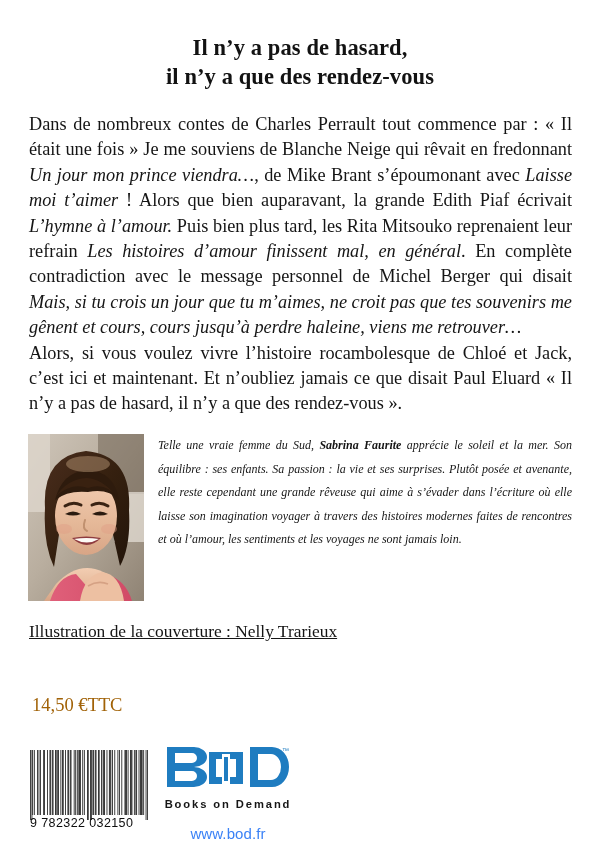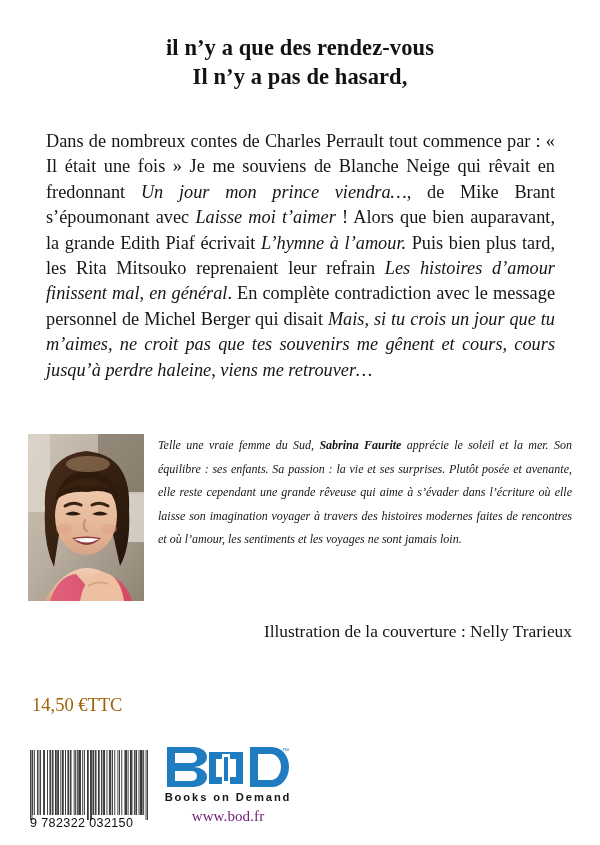--- a/index.html
+++ b/index.html
@@ -43,21 +43,21 @@
     left: 29px;
     top: 112px;
     width: 543px;
   }
   .para {
     font-size: 18.3px;
     line-height: 25.4px;
     text-align: justify;
     text-justify: inter-word;
     color: #151515;
-    margin: 17px;
+    margin: 0;
     hyphens: manual;
   }
   .para + .para {
     margin-top: 0px;
   }
   .para i {
     font-style: italic;
   }
 
   
@@ -98,24 +98,25 @@
     font-weight: bold;
     font-style: italic;
   }
 
   
   .credit {
     position: absolute;
     left: 29px;
     top: 620px;
     width: 543px;
-    text-align: right;
+    text-align: left;
     font-size: 17.4px;
     line-height: 22px;
     color: #151515;
+    text-decoration: underline;
   }
 
   
   .price {
     position: absolute;
     left: 32px;
     top: 694px;
     font-size: 18.5px;
     line-height: 22px;
     color: #a16207;
@@ -167,44 +168,45 @@
     display: block;
     width: 128px;
     height: 46px;
   }
   .bod-sub {
     font-family: "Liberation Sans", "DejaVu Sans", sans-serif;
     font-weight: bold;
     font-size: 11.2px;
     letter-spacing: 1.9px;
     color: #161616;
-    margin-top: 1px;
+    margin-top: 8px;
     white-space: nowrap;
   }
   .bod-url {
-    font-family: Liberation Serif, serif;
+    font-family: Liberation Sans, sans-serif;
     font-size: 15px;
     letter-spacing: 0.1px;
-    color: #701a75;
-    margin-top: 5px;
+    color: #3b82f6;
+    margin-top: 15px;
     white-space: nowrap;
   }
 </style>
 </head>
 <body>
 
 <div class="page">
 
   <div class="title-block">
+    <div class="title-line">Il n’y a pas de hasard,</div>
     <div class="title-line">il n’y a que des rendez-vous</div>
-    <div class="title-line">Il n’y a pas de hasard,</div>
   </div>
 
   <div class="body-block">
     <p class="para">Dans de nombreux contes de Charles Perrault tout commence par : « Il était une fois » Je me souviens de Blanche Neige qui rêvait en fredonnant <i>Un jour mon prince viendra…</i>, de Mike Brant s’époumonant avec <i>Laisse moi t’aimer</i> ! Alors que bien auparavant, la grande Edith Piaf écrivait <i>L’hymne à l’amour.</i> Puis bien plus tard, les Rita Mitsouko reprenaient leur refrain <i>Les histoires d’amour finissent mal, en général</i>. En complète contradiction avec le message personnel de Michel Berger qui disait <i>Mais, si tu crois un jour que tu m’aimes, ne croit pas que tes souvenirs me gênent et cours, cours jusqu’à perdre haleine, viens me retrouver…</i></p>
+    <p class="para">Alors, si vous voulez vivre l’histoire rocambolesque de Chloé et Jack, c’est ici et maintenant. Et n’oubliez jamais ce que disait Paul Eluard « Il n’y a pas de hasard, il n’y a que des rendez-vous ».</p>
   </div>
 
   <div class="bio-block">
     <div class="author-photo">
       <svg viewBox="0 0 116 167" preserveAspectRatio="none">
         <defs>
           <linearGradient id="bgGrad" x1="0" y1="0" x2="1" y2="1">
             <stop offset="0%" stop-color="#cfc6ba"></stop>
             <stop offset="45%" stop-color="#b9ae9f"></stop>
             <stop offset="100%" stop-color="#8f8374"></stop>

